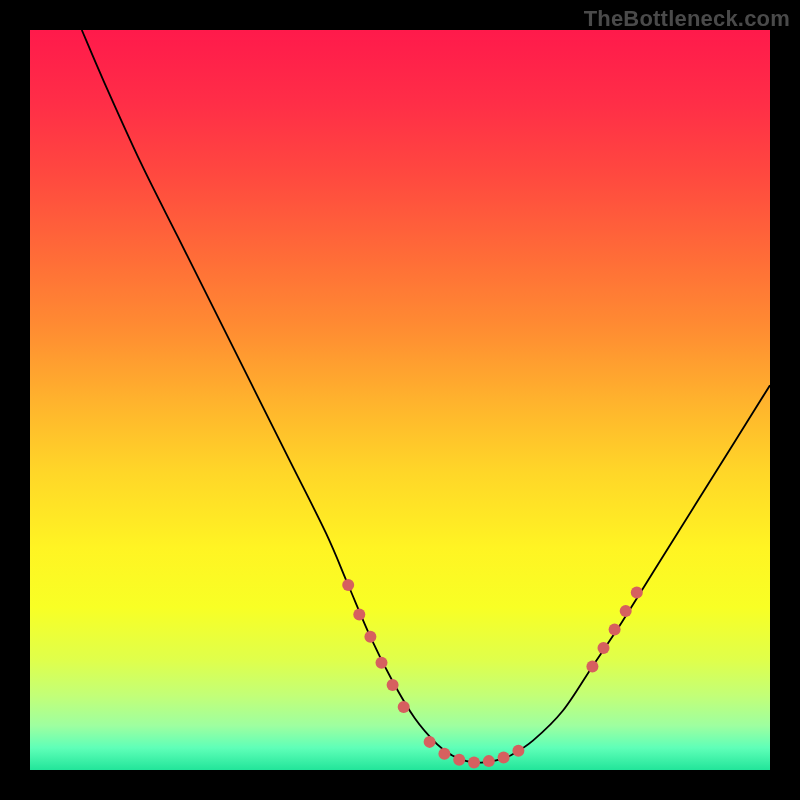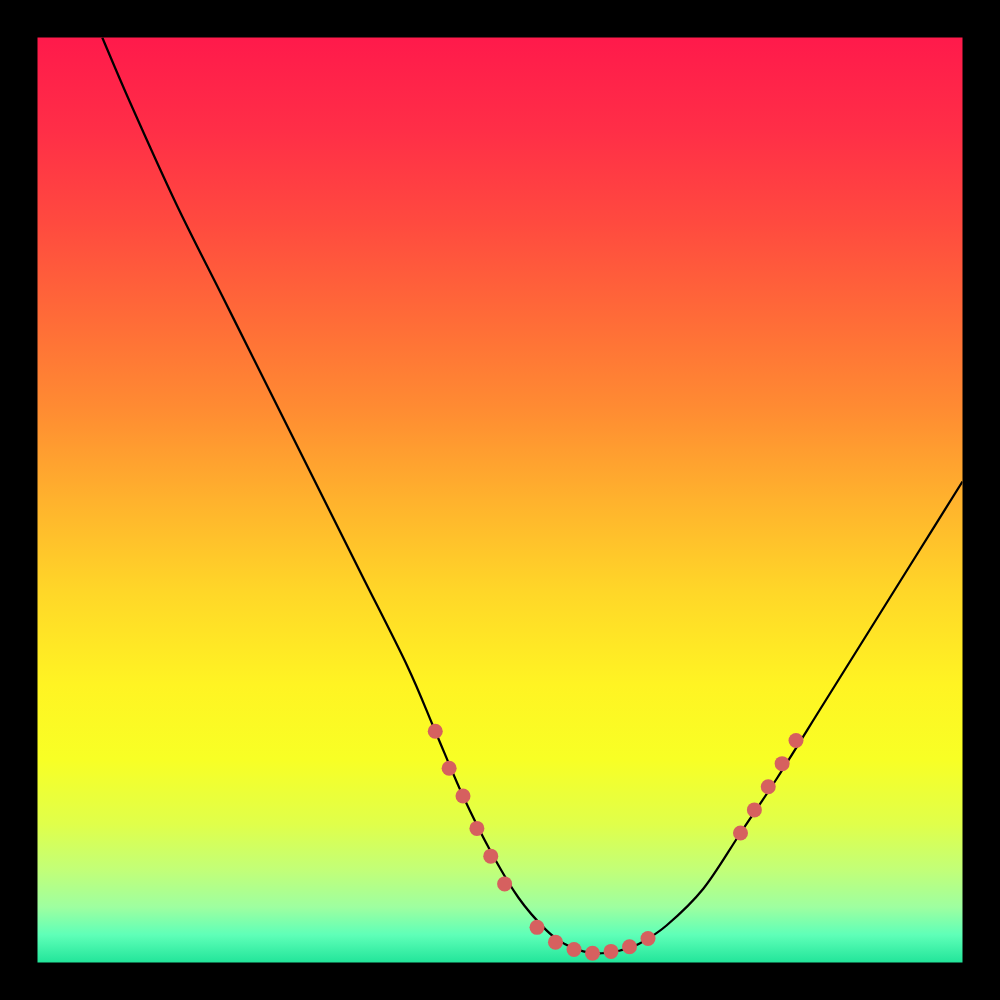--- a/index.html
+++ b/index.html
@@ -74,13 +74,14 @@
           <circle cx="473.6" cy="727.42" r="6" class="marker" style="fill: rgb(214, 96, 95);"></circle>
           <circle cx="488.40000000000003" cy="720.76" r="6" class="marker" style="fill: rgb(214, 96, 95);"></circle>
           <circle cx="562.4" cy="636.4" r="6" class="marker" style="fill: rgb(214, 96, 95);"></circle>
           <circle cx="573.5" cy="617.9" r="6" class="marker" style="fill: rgb(214, 96, 95);"></circle>
           <circle cx="584.6" cy="599.4" r="6" class="marker" style="fill: rgb(214, 96, 95);"></circle>
           <circle cx="595.7" cy="580.9" r="6" class="marker" style="fill: rgb(214, 96, 95);"></circle>
           <circle cx="606.8" cy="562.4" r="6" class="marker" style="fill: rgb(214, 96, 95);"></circle>
         </g>
     </svg>
   </div>
+  <div class="watermark">TheBottleneck.com</div>
 </div>
 
 </body></html>

